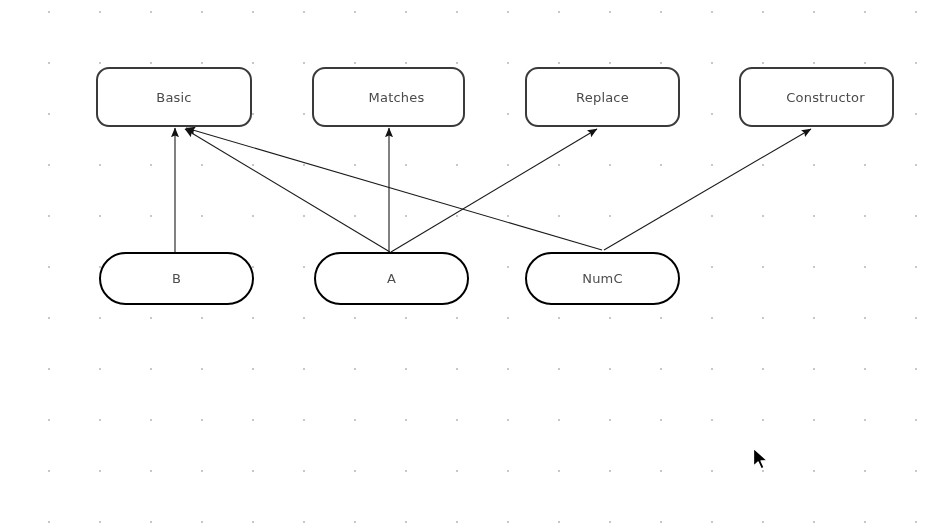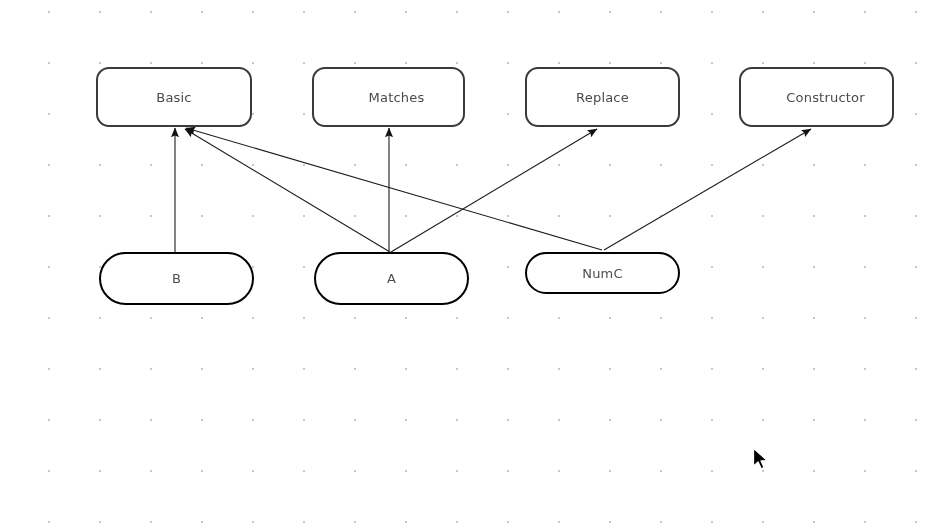--- a/index.html
+++ b/index.html
@@ -95,21 +95,21 @@
   </div>
 
   <div class="node node-stadium" style="left: 99px; top: 252px; width: 155px; height: 53px; border-color: rgb(0, 0, 0); background: rgb(255, 255, 255);">
     <span class="node-label" style="color: rgb(77, 77, 77);">B</span>
   </div>
 
   <div class="node node-stadium" style="left: 314px; top: 252px; width: 155px; height: 53px; border-color: rgb(0, 0, 0); background: rgb(255, 255, 255);">
     <span class="node-label" style="color: rgb(77, 77, 77);">A</span>
   </div>
 
-  <div class="node node-stadium" style="left: 525px; top: 252px; width: 155px; height: 42px; border-color: rgb(0, 0, 0); background: rgb(255, 255, 255);">
+  <div class="node node-stadium" style="left: 525px; top: 252px; width: 155px; height: 53px; border-color: rgb(0, 0, 0); background: rgb(255, 255, 255);">
     <span class="node-label" style="color: rgb(77, 77, 77);">NumC</span>
   </div>
 
   <svg id="cursor" width="20" height="26" viewBox="0 0 20 26" xmlns="http://www.w3.org/2000/svg" style="left: 752px; top: 447px;">
     <path d="M1.5 1.2 L1.5 19.3 L6.1 14.9 L9.2 21.8 L12.1 20.5 L9.1 13.9 L15.2 13.6 Z" fill="#000000" stroke="#ffffff" stroke-width="1.3" stroke-linejoin="round"></path>
   </svg>
 
 </div>
 
 </body></html>

